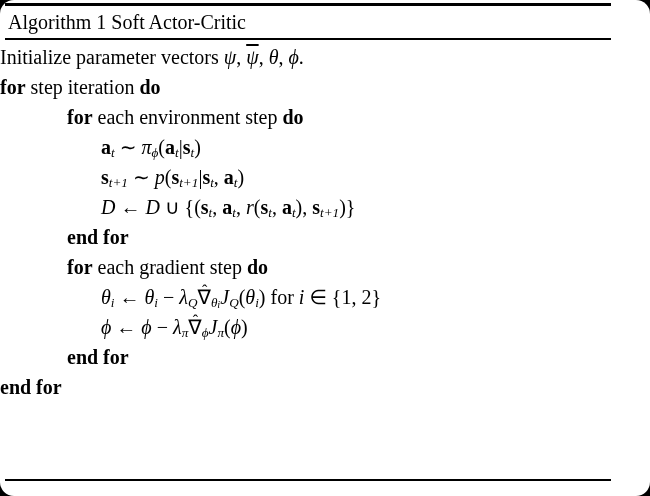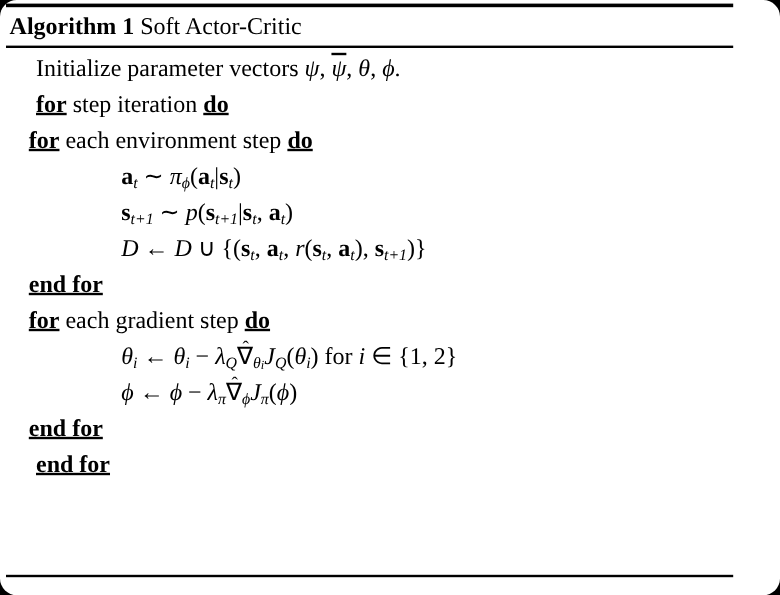--- a/index.html
+++ b/index.html
@@ -30,37 +30,37 @@
   .rule-mid    { top: 38px;  height: 1.6px; }
   .rule-bottom { top: 479px; height: 1.6px; }
   .header {
     position: absolute;
     left: 8px;
     top: 9px;
     font-size: 20px;
     line-height: 26px;
     white-space: pre;
   }
-  .header .hdr-bold { font-weight: bold; }
+  .header .hdr-bold { font-weight: normal; }
   .algo-body {
     position: absolute;
     top: 42px;
     left: 0;
     width: 650px;
   }
   .line {
     height: 30px;
     line-height: 30px;
     font-size: 20px;
     white-space: pre;
   }
-  .indent-0 { padding-left: 30px; }
-  .indent-1 { padding-left: 24px; }
+  .indent-0 { }
+  .indent-1 { padding-left: 67px; }
   .indent-2 { padding-left: 101px; }
-  .kw  { font-weight: bold; text-decoration: underline; }
+  .kw  { font-weight: bold; }
   .rm  { }
   .it  { font-style: italic; }
   .bf  { font-weight: bold; }
   .cal { font-style: italic; }
   .sub1 { font-size: 66%; vertical-align: -0.26em; }
   .sub2 { font-size: 52%; vertical-align: -0.42em; }
   .bar { text-decoration: overline; }
   .hat { position: relative; display: inline-block; }
   .hat::after {
     content: "ˆ";

